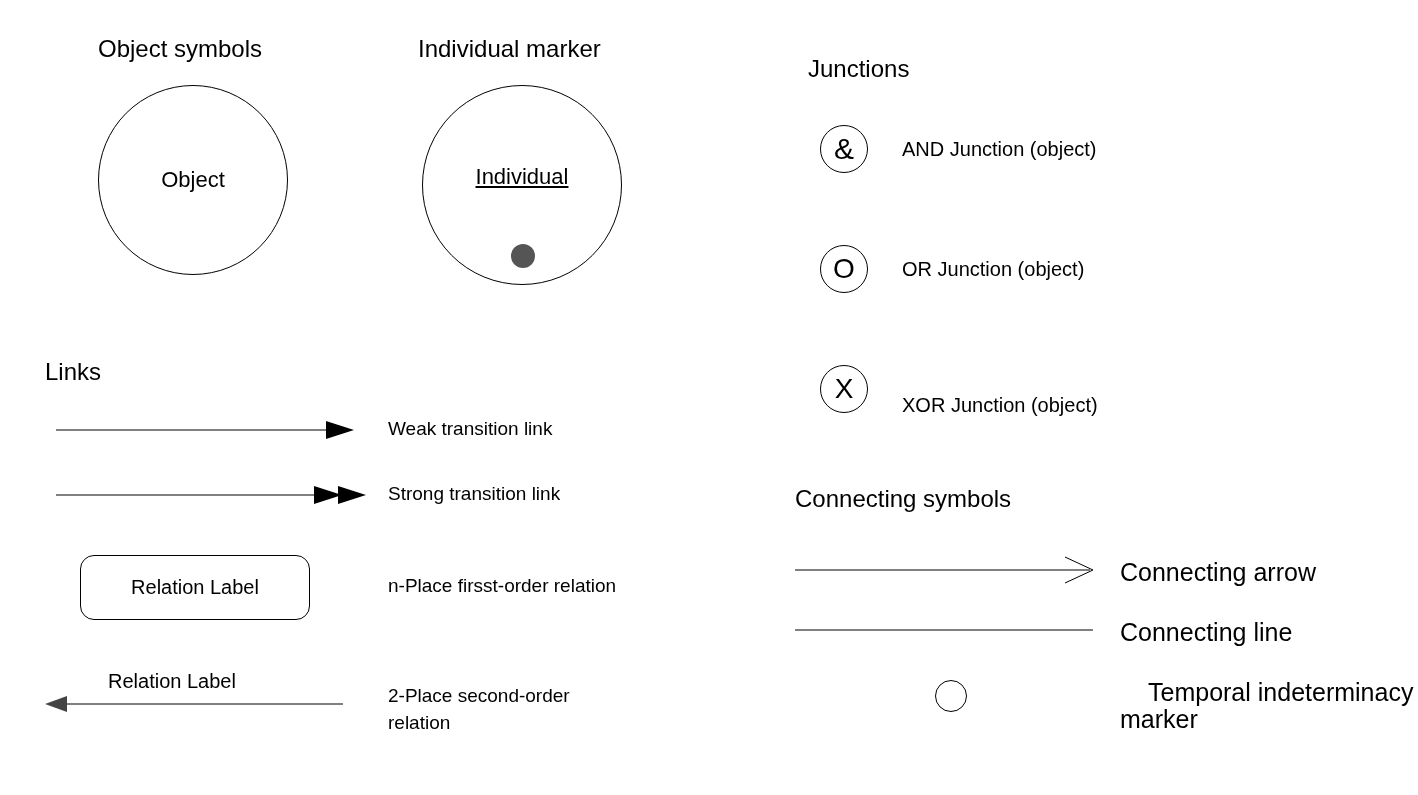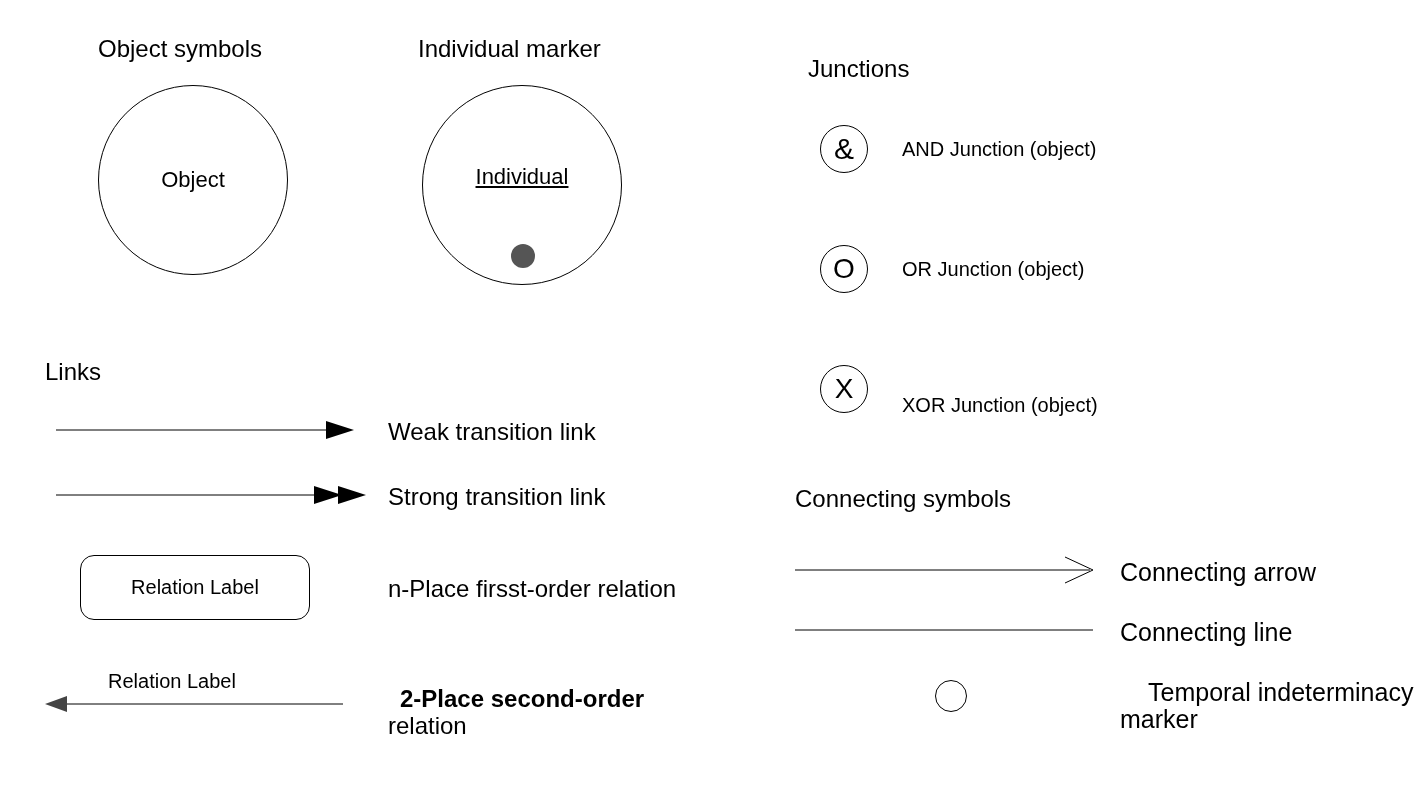--- a/index.html
+++ b/index.html
@@ -43,21 +43,21 @@
     }
     .junction-label {
       position: absolute;
       font-size: 20px;
     }
     .svg-container {
       position: absolute;
     }
     .link-label {
       position: absolute;
-      font-size: 24px;
+      font-size: 19px;
     }
     .rounded-rect {
       position: absolute;
       border: 1px solid #000;
       border-radius: 14px;
       display: flex;
       align-items: center;
       justify-content: center;
       font-size: 20px;
     }
@@ -126,21 +126,21 @@
 <div class="rounded-rect" style="left:80px; top:555px; width:230px; height:65px;">
   <span>Relation Label</span>
 </div>
 <div class="link-label" style="left:388px; top:575px;">n-Place firsst-order relation</div>
 
 <svg class="svg-container" style="left:45px; top:692px;" width="300" height="24">
   <line x1="20" y1="12" x2="298" y2="12" stroke="#000" stroke-width="1"></line>
   <polygon points="0,12 22,4 22,20" fill="#444"></polygon>
 </svg>
 <div class="relation-text" style="left:108px; top:670px;">Relation Label</div>
-<div class="link-label" style="left:400px; top:685px;font-weight:bold;">2-Place second-order</div>
+<div class="link-label" style="left:388px; top:685px;">2-Place second-order</div>
 <div class="link-label" style="left:388px; top:712px;">relation</div>
 
 <div class="section-header" style="left:795px; top:485px;">Connecting symbols</div>
 
 <svg class="svg-container" style="left:795px; top:555px;" width="300" height="30">
   <line x1="0" y1="15" x2="295" y2="15" stroke="#000" stroke-width="1"></line>
   <line x1="270" y1="2" x2="298" y2="15" stroke="#000" stroke-width="1"></line>
   <line x1="270" y1="28" x2="298" y2="15" stroke="#000" stroke-width="1"></line>
 </svg>
 <div class="conn-label" style="left:1120px; top:558px;">Connecting arrow</div>

